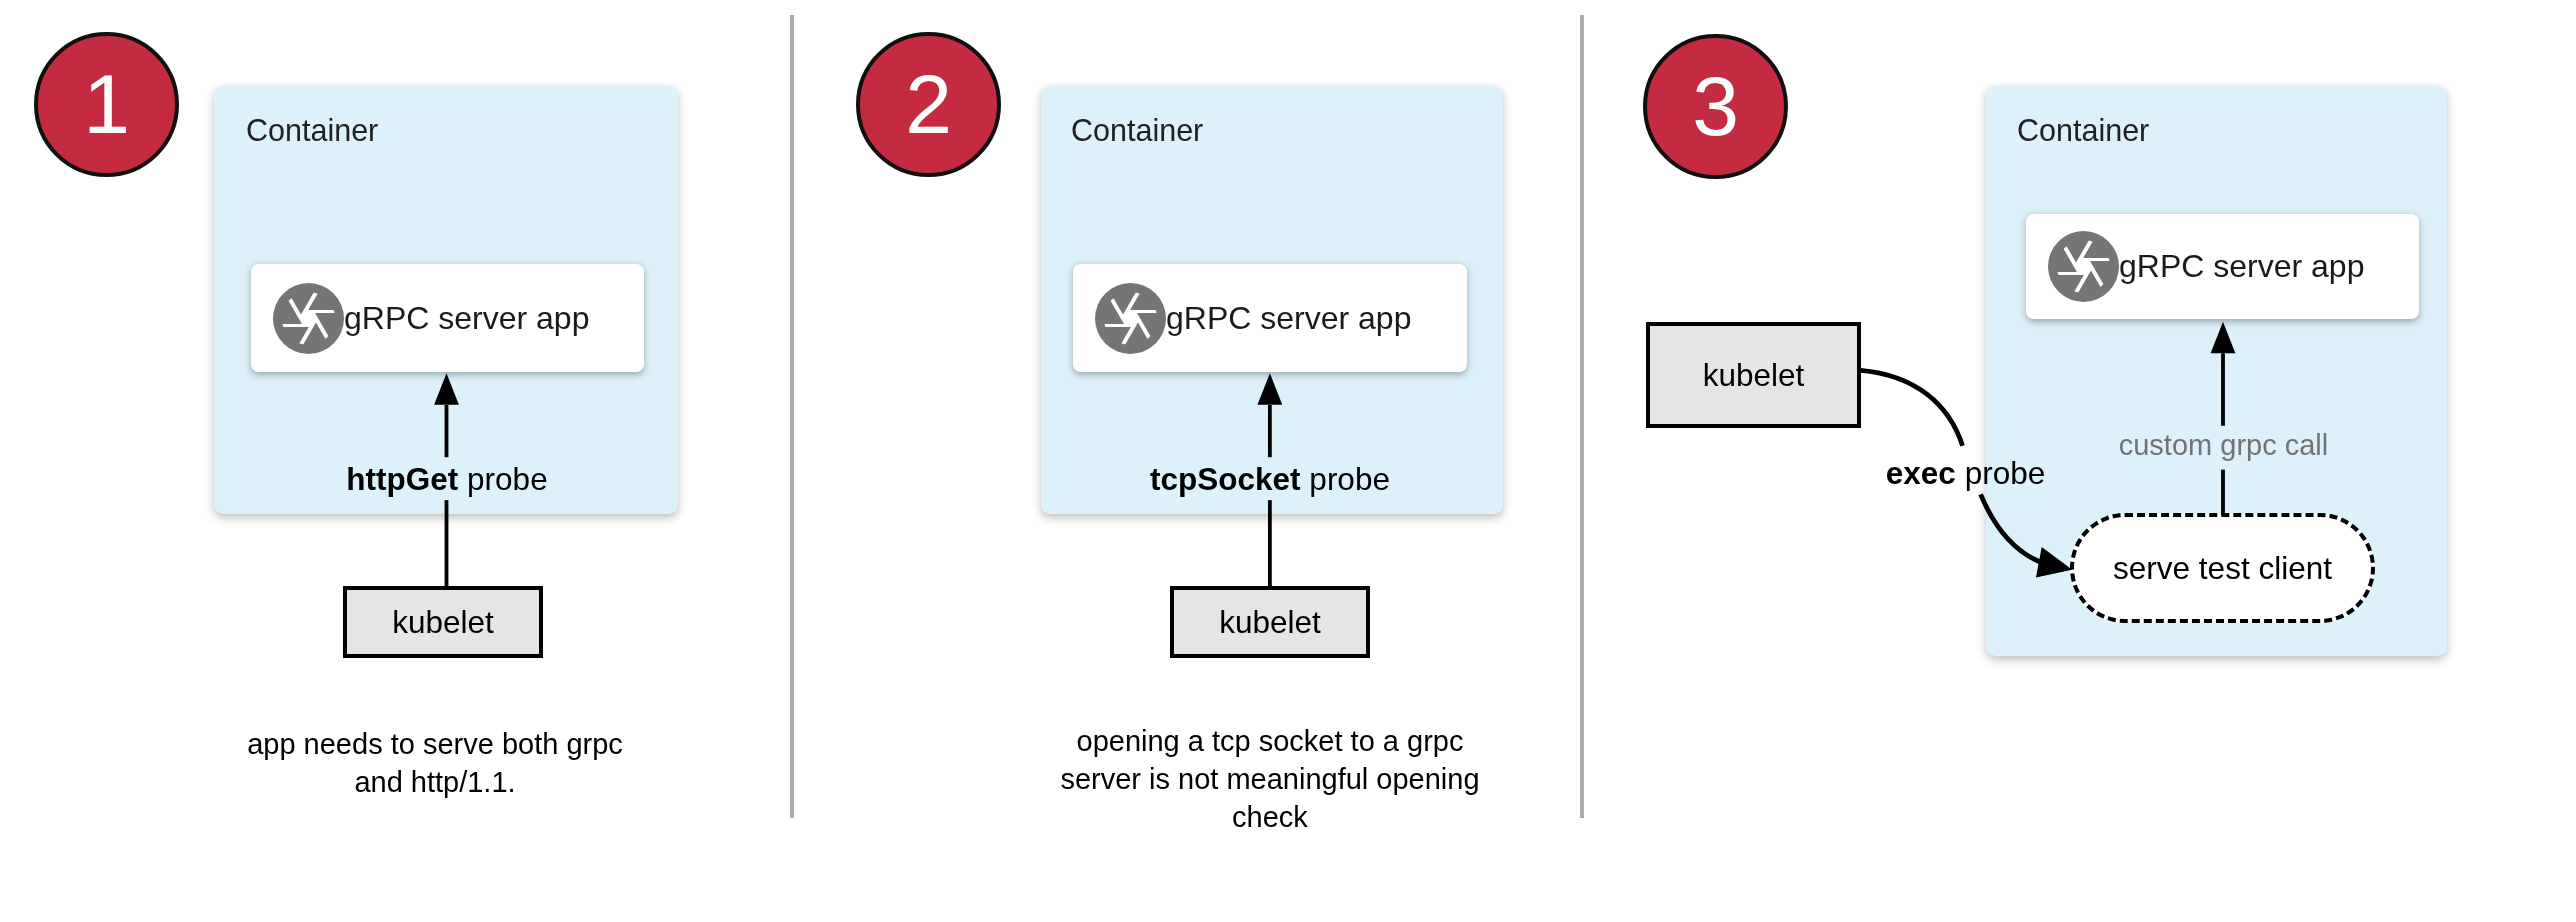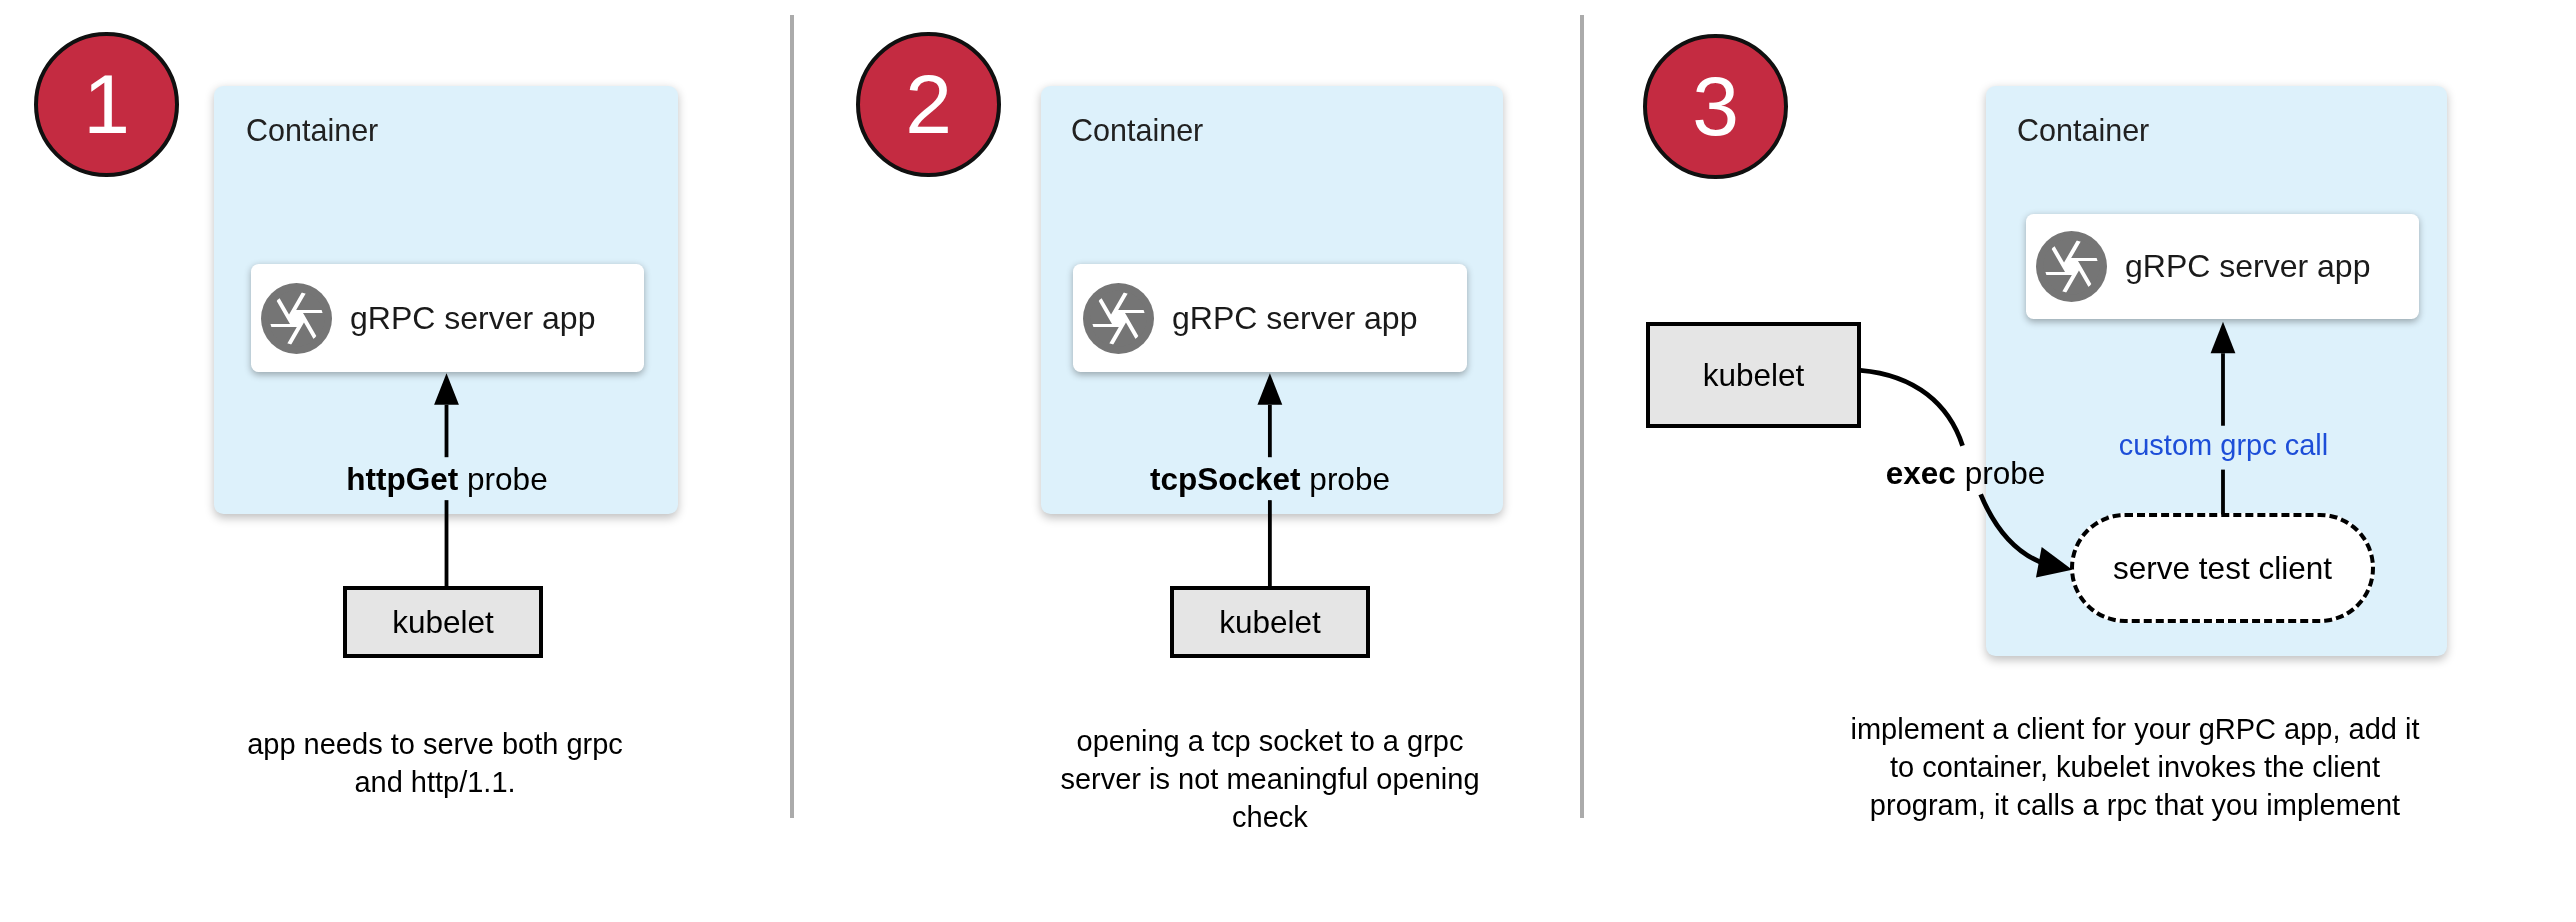--- a/index.html
+++ b/index.html
@@ -30,21 +30,21 @@
   .cont-2{left:1041px;top:86px;width:462px;height:428px}
   .cont-3{left:1986px;top:86px;width:461px;height:570px}
   .container-title{position:absolute;font-size:30.5px;color:#212121;z-index:4;}
   .title-1{left:246px;top:113px}
   .title-2{left:1071px;top:113px}
   .title-3{left:2017px;top:113px}
   
   .app-box{
     position:absolute;background:#fff;border-radius:7.6px;
     box-shadow:0 2.9px 7.6px rgba(0,0,0,0.3);
-    display:flex;align-items:center;padding-left:10px;gap:18px;
+    display:flex;align-items:center;padding-left:22px;
     box-sizing:border-box;z-index:2;
   }
   .app-1{left:251px;top:264px;width:393px;height:108px}
   .app-2{left:1073px;top:264px;width:394px;height:108px}
   .app-3{left:2026px;top:214px;width:393px;height:105px}
   .app-label{font-size:32px;color:#1a1a1a;white-space:nowrap;}
   .aperture{width:71px;height:71px;flex:0 0 71px;}
   
   .kubelet-box{
     position:absolute;background:#e5e5e5;border:4.8px solid #000;box-sizing:border-box;
@@ -54,21 +54,21 @@
   .kub-1{left:343px;top:586px;width:200px;height:72px}
   .kub-2{left:1170px;top:586px;width:200px;height:72px}
   .kub-3{left:1646px;top:322px;width:215px;height:106px}
   
   .probe-label{position:absolute;font-size:31.5px;color:#000;text-align:center;z-index:4;white-space:nowrap;}
   .probe-1{left:215px;top:461px;width:464px}
   .probe-2{left:1038px;top:461px;width:464px}
   .probe-3{left:1832px;top:455px;width:267px}
   .probe-kw{font-weight:bold}
   
-  .custom-call{position:absolute;left:2109px;top:429px;width:229px;text-align:center;font-size:29px;color:#1d4ed8;z-index:4;}
+  .custom-call{position:absolute;left:2109px;top:429px;width:229px;text-align:center;font-size:29px;color:#737373;z-index:4;}
   .test-client{
     position:absolute;left:2070px;top:513px;width:305px;height:110px;
     background:#fff;border:4.8px dashed #000;border-radius:55px;box-sizing:border-box;
     display:flex;align-items:center;justify-content:center;
     font-size:31.5px;color:#000;z-index:2;
   }
   
   .caption{position:absolute;text-align:center;font-size:29px;line-height:38px;color:#000;z-index:4;}
   .capt-1{left:203px;top:725px;width:464px}
   .capt-2{left:1038px;top:722px;width:464px}
@@ -193,20 +193,15 @@
 
   <div class="caption capt-1">
     <div>app needs to serve both grpc</div>
     <div>and http/1.1.</div>
   </div>
   <div class="caption capt-2">
     <div>opening a tcp socket to a grpc</div>
     <div>server is not meaningful opening</div>
     <div>check</div>
   </div>
-  <div class="caption capt-3">
-    <div>implement a client for your gRPC app, add it</div>
-    <div>to container, kubelet invokes the client</div>
-    <div>program, it calls a rpc that you implement</div>
-  </div>
 
 </div>
 
 
 </body></html>

